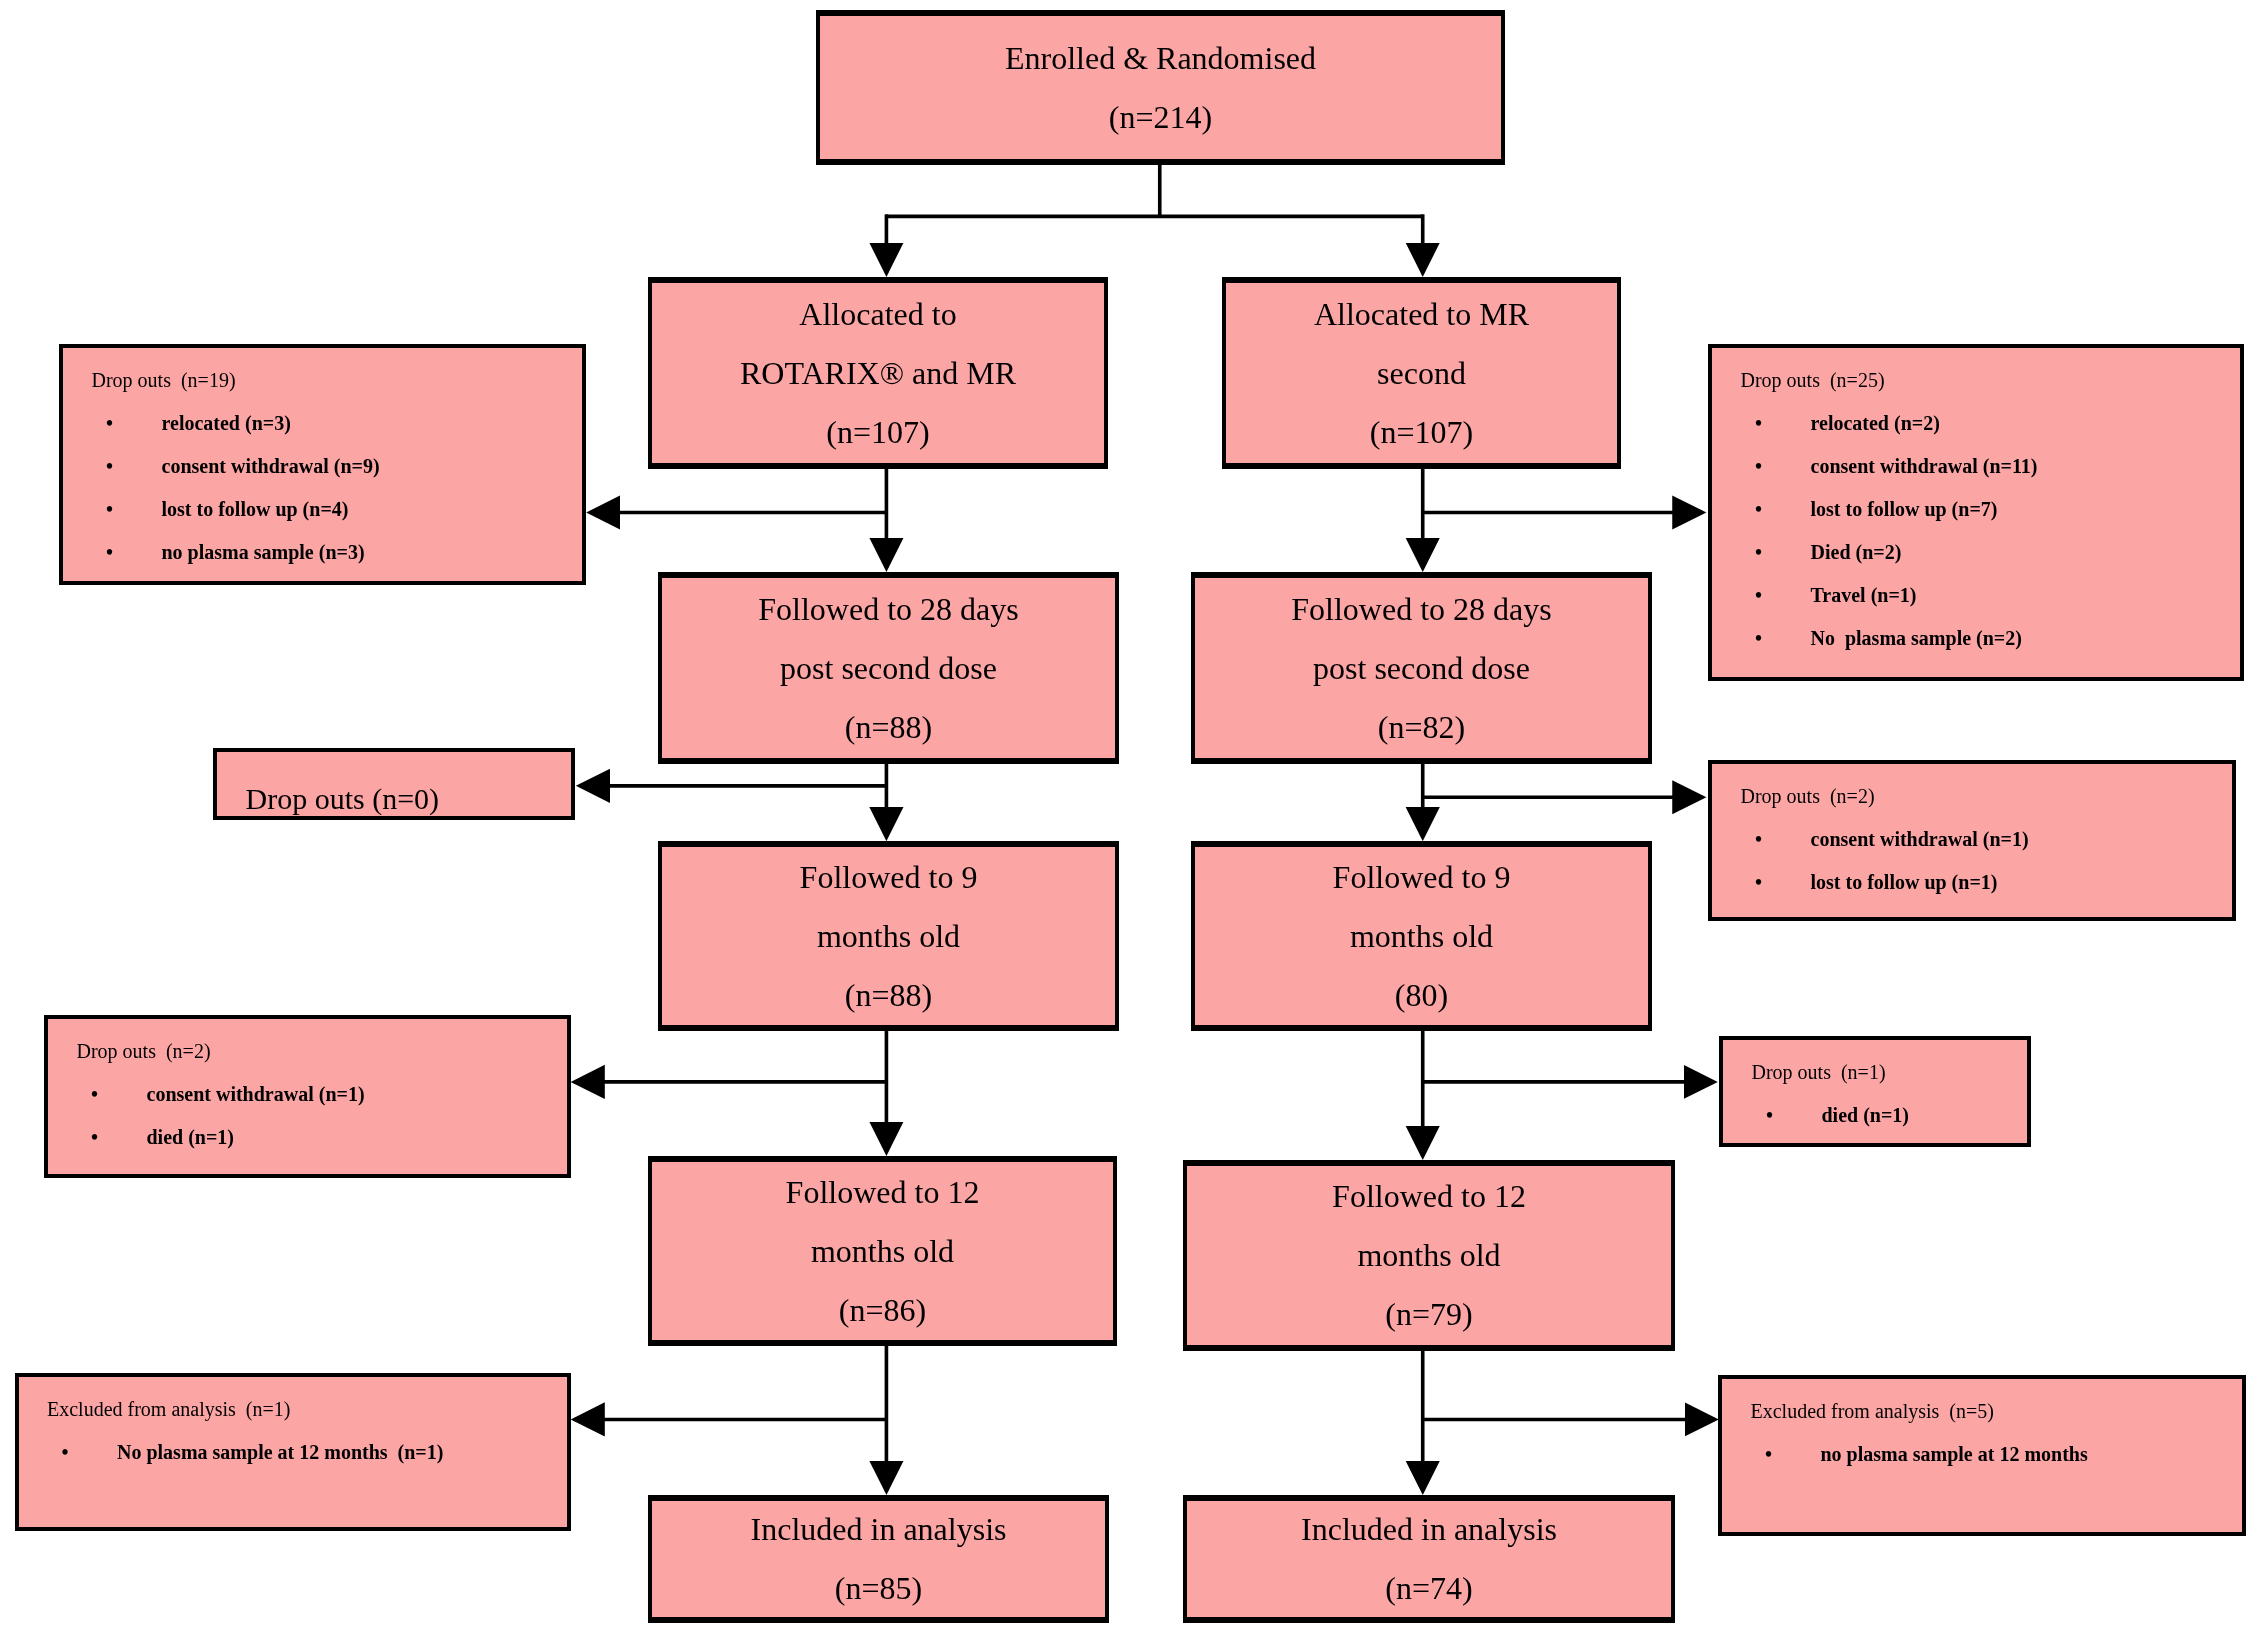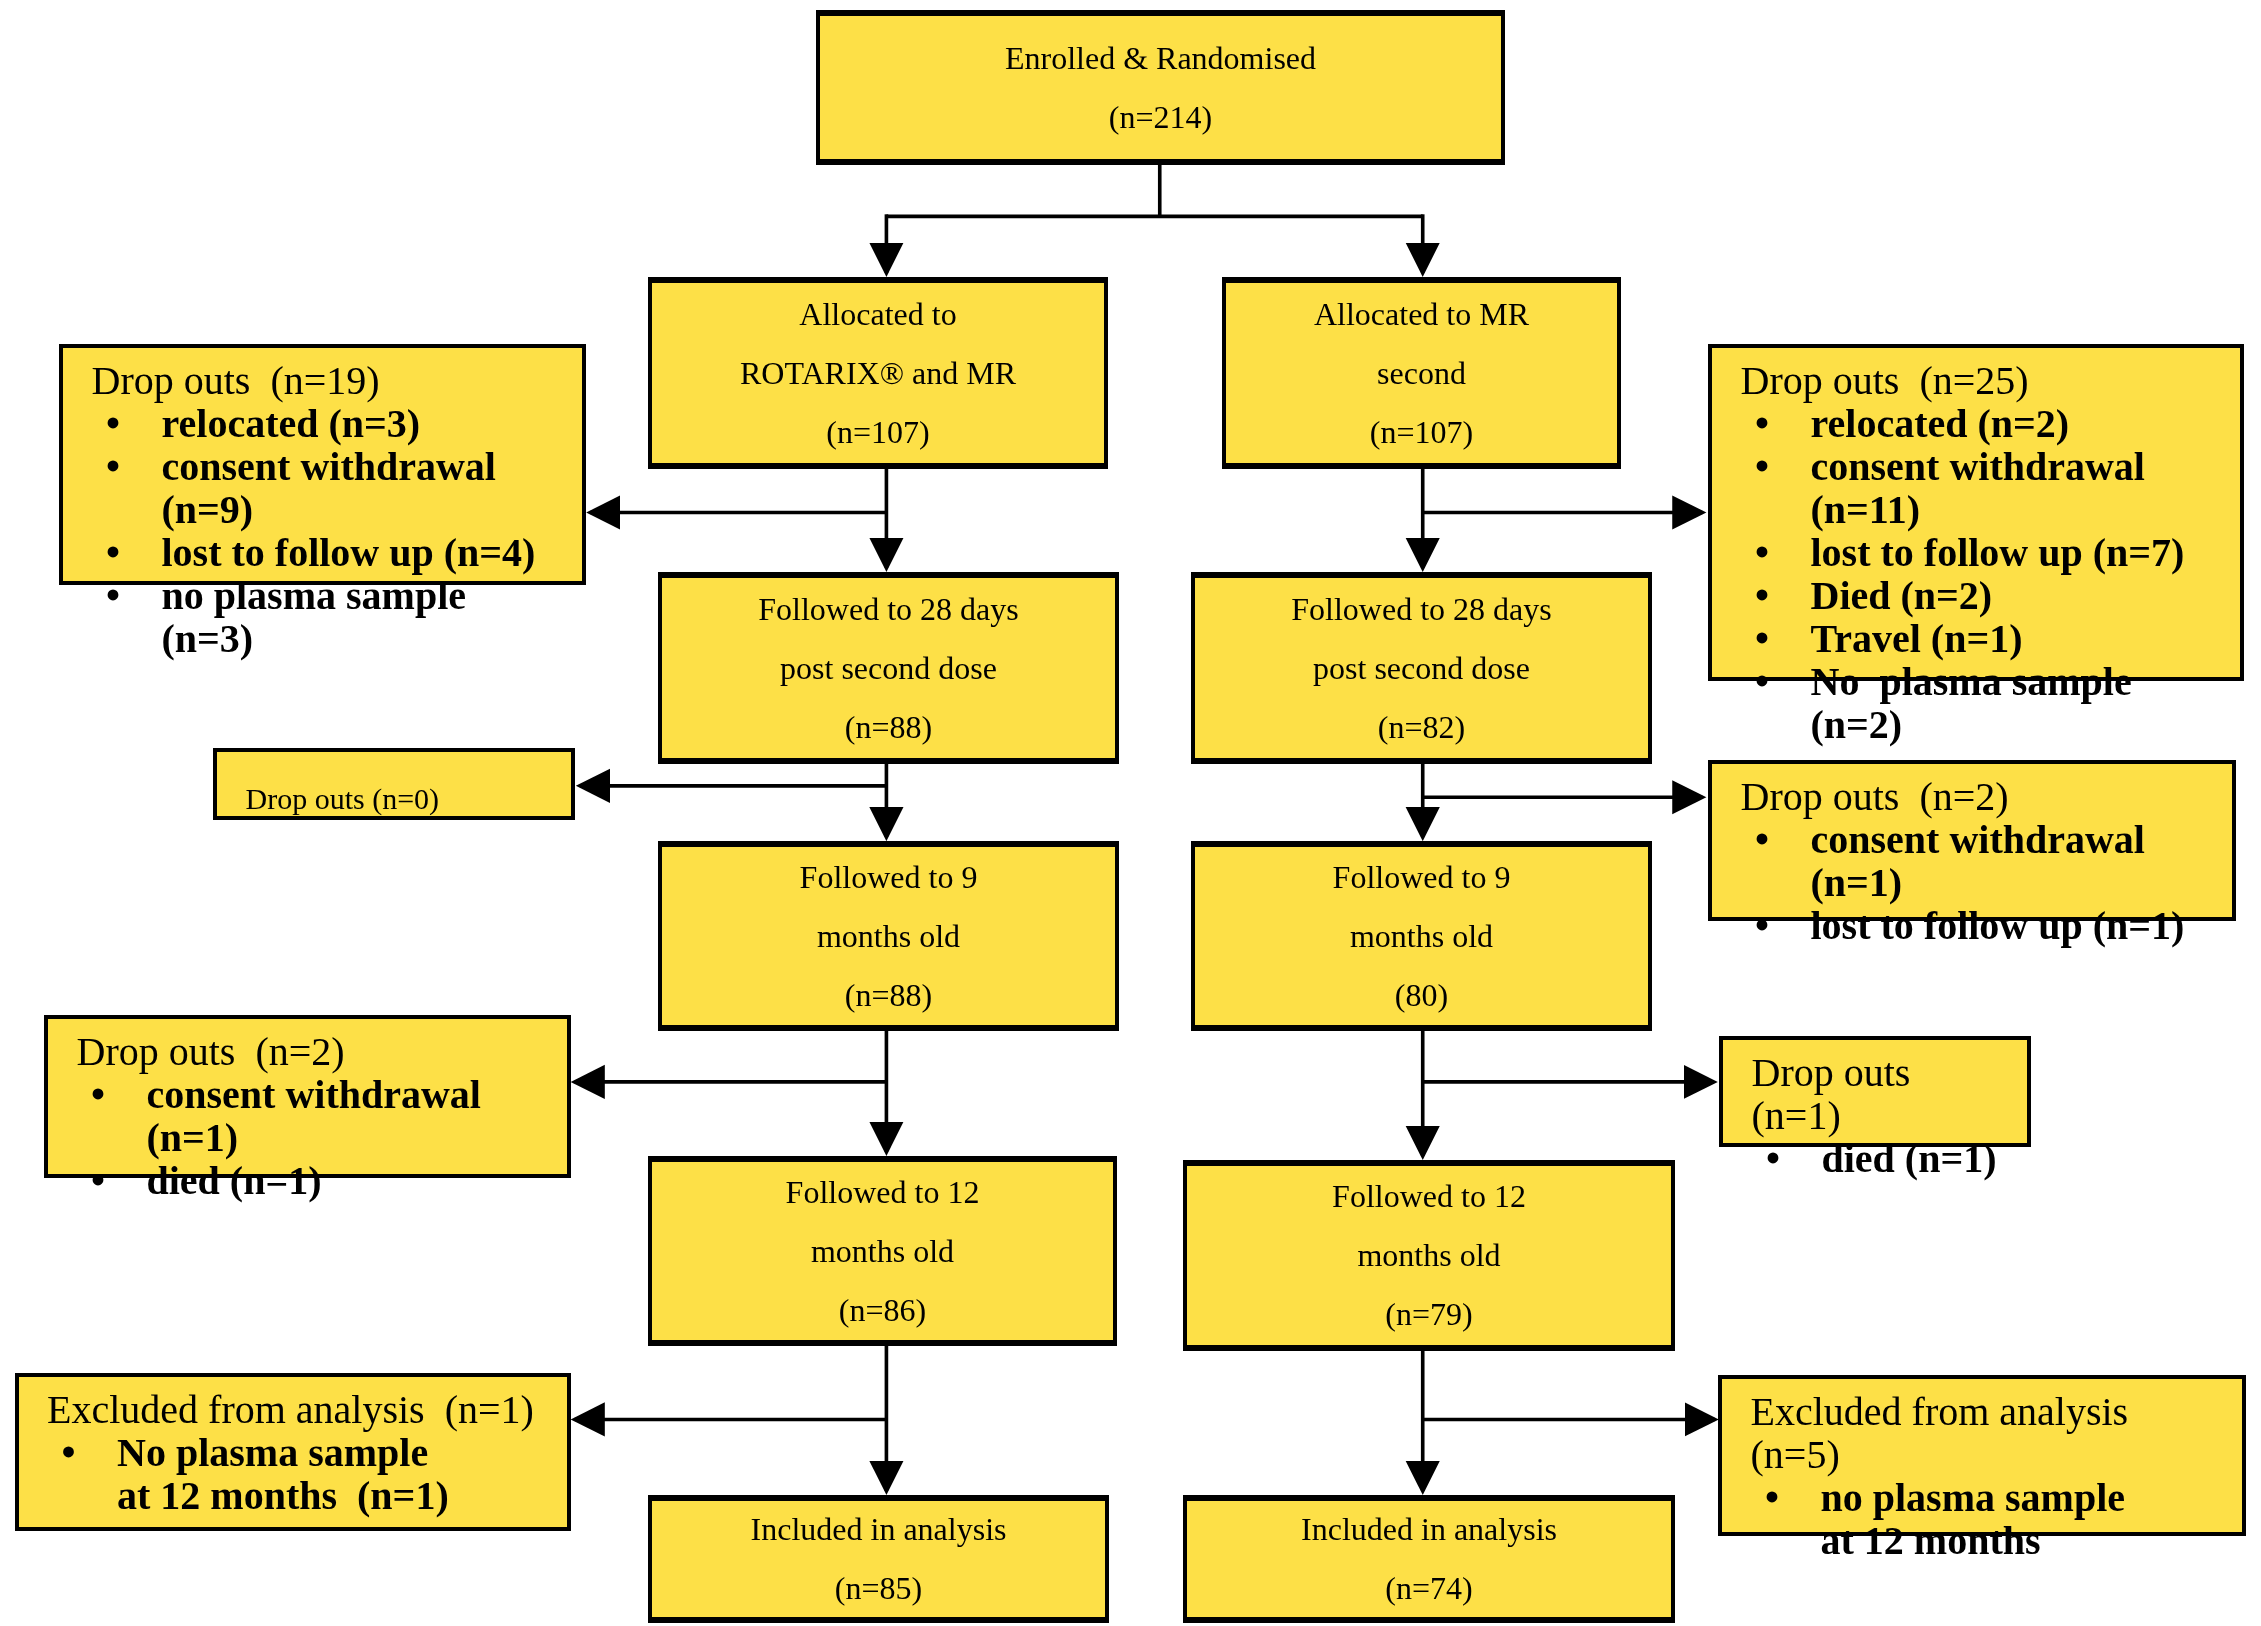--- a/index.html
+++ b/index.html
@@ -7,31 +7,31 @@
     position:relative;
     width:2261px;height:1626px;
     background:#ffffff;
     font-family:"Liberation Serif","DejaVu Serif",serif;
     color:#000;
   }
   .box{
     position:absolute;
     box-sizing:border-box;
     border:4.1px solid #000;
-    background:#fde047;
+    background:#fca5a5;
   }
   .heavy{border-top-width:6.7px;border-bottom-width:6.7px;}
   .center{
     display:flex;flex-direction:column;
     justify-content:center;align-items:center;
     text-align:center;
     font-size:32px;line-height:59px;
   }
   .side{
-    font-size:40px;line-height:43px;
+    font-size:20px;line-height:43px;
     padding:11.4px 15.5px 8.3px 28.5px;
   }
   .side .ttl{white-space:pre-wrap;}
   .side ul{list-style:none;margin:0;padding:0;font-weight:bold;}
   .side li{position:relative;padding-left:70px;white-space:pre-wrap;}
   .side li::before{content:"\2022";position:absolute;left:14.5px;}
   .excl li{padding-right:83px;}
   .single{
     display:flex;align-items:flex-end;
     font-size:30px;padding:0 0 0 28.5px;

